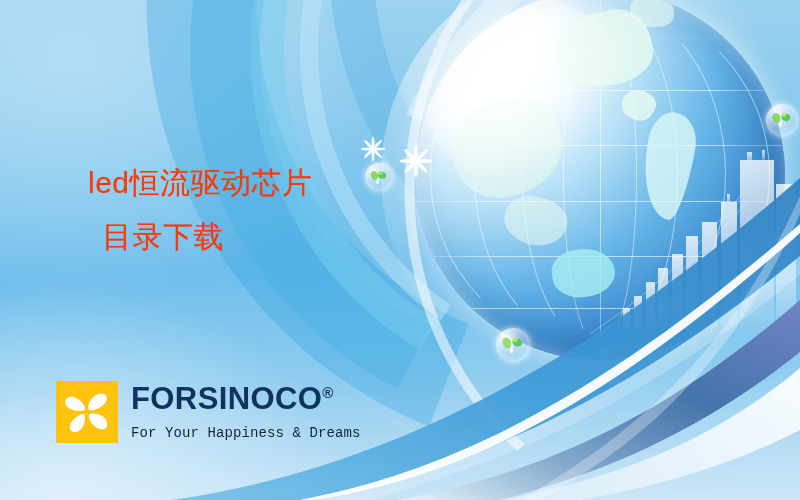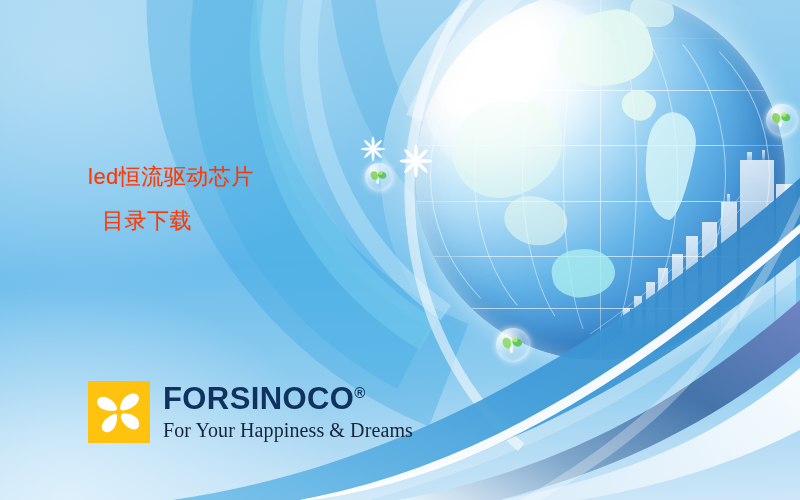--- a/index.html
+++ b/index.html
@@ -172,41 +172,41 @@
   
   #headline {
     position:absolute;
     left:88px; top:163px;
     color:#FA3A06;
     line-height:1.30;
     z-index:40;
     text-shadow:0 0 1px rgba(250,58,6,.35);
   }
   #headline .hl-line {
-    font-size:22px;
+    font-size:30px;
     letter-spacing:.5px;
     white-space:nowrap;
   }
   #headline .hl-latin {
     font-family:"Liberation Sans", sans-serif;
     font-weight:400;
   }
   #headline .hl-cjk {
     font-family:"DejaVu Serif","Liberation Serif",serif;
     font-weight:400;
   }
   #headline .hl-line2 {
     padding-left:14px;
     margin-top:15px;
   }
 
   
   #logo {
     position:absolute;
-    left:88px; top:381px;
+    left:56px; top:381px;
     display:flex;
     align-items:flex-start;
     z-index:40;
   }
   #logo-mark {
     width:62px; height:62px;
     background:#FFC20E;
     flex:0 0 auto;
     position:relative;
   }
@@ -223,25 +223,25 @@
     color:#10325F;
     line-height:1;
     white-space:nowrap;
   }
   #logo-word .reg {
     font-size:15px;
     vertical-align:super;
     line-height:1;
   }
   #logo-tag {
-    font-family:Liberation Serif, serif;
-    font-size:20px;
+    font-family:Liberation Mono, monospace;
+    font-size:14px;
     color:#14243A;
     line-height:1;
-    margin-top:6px;
+    margin-top:12px;
     letter-spacing:.1px;
     white-space:nowrap;
   }
 </style>
 </head>
 <body>
 
 <div id="banner">
 
   <div class="wash wash-tl"></div>

